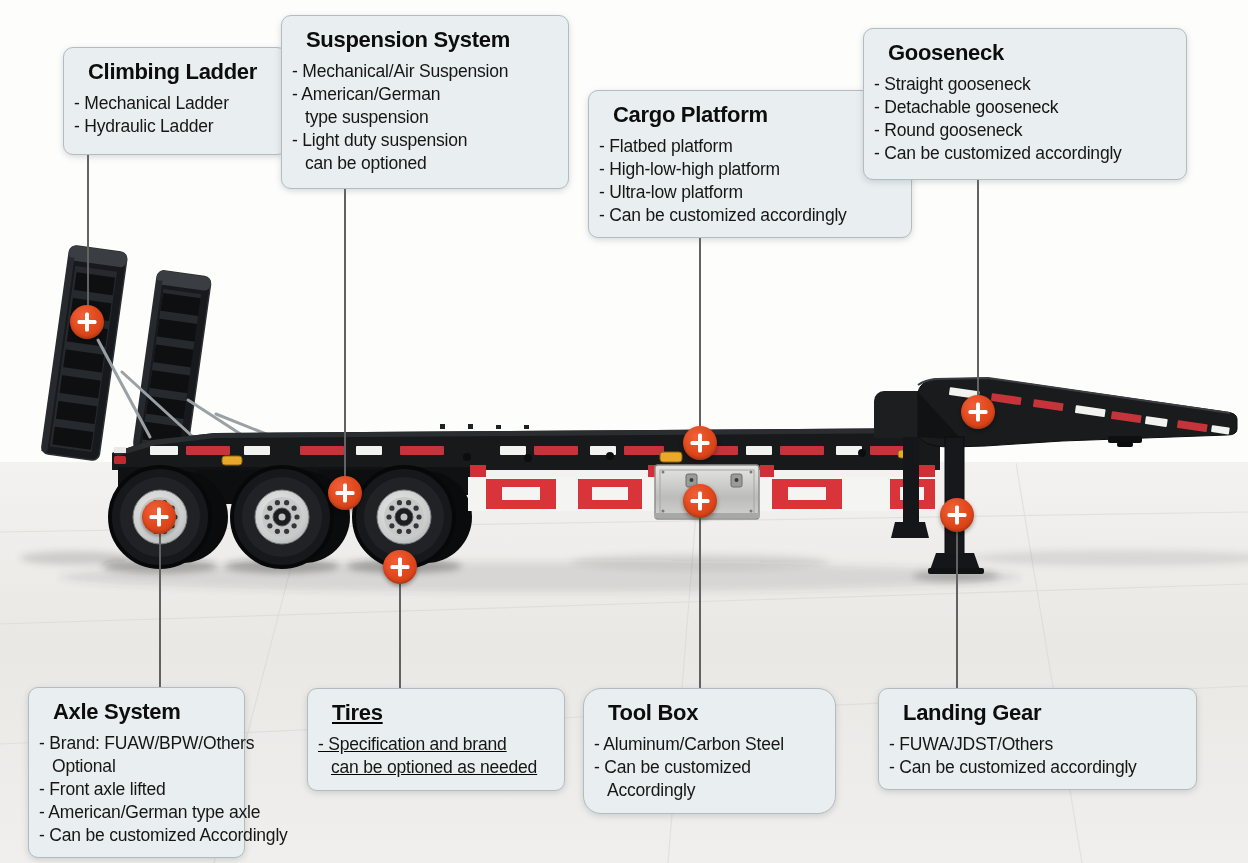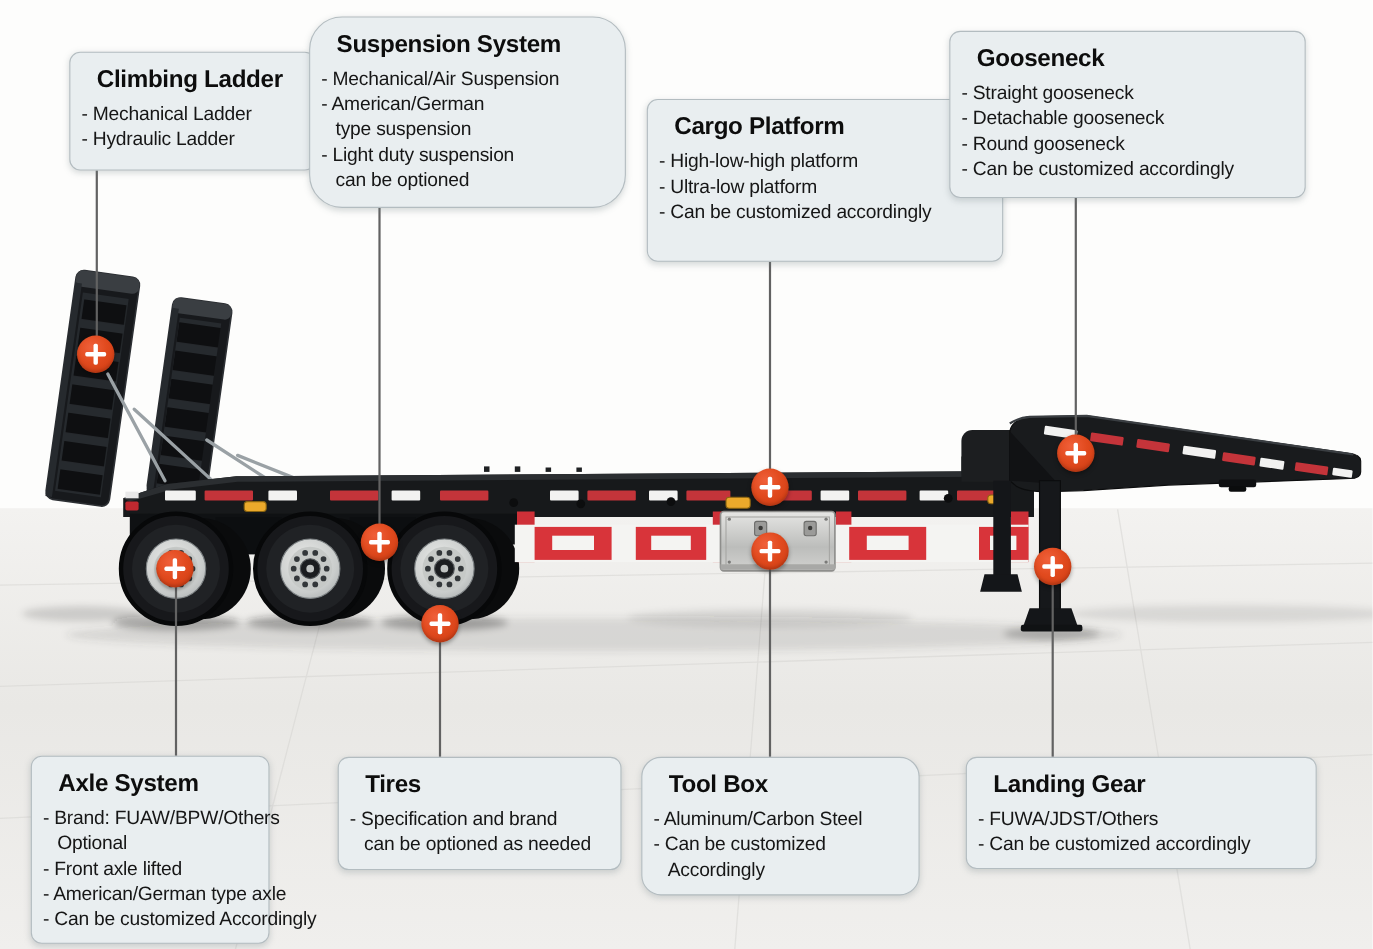--- a/index.html
+++ b/index.html
@@ -267,34 +267,35 @@
       </div>
       <div class="callout" style="left: 35px; top: 47px; width: 224px; min-height: 108px; margin-left: 28px;">
         <h3 class="callout-title">Climbing Ladder</h3>
         <div class="callout-item">- Mechanical Ladder</div>
         <div class="callout-item">- Hydraulic Ladder</div>
       </div>
       <div class="leader" style="left: 344px; top: 189px; height: 304px;"></div>
       <div class="marker" style="left: 328px; top: 476px;">
         <span class="plus"></span>
       </div>
-      <div class="callout" style="left: 281px; top: 15px; width: 288px; min-height: 174px; border-radius: 30px;">
+      <div class="callout" style="left: 281px; top: 15px; width: 288px; min-height: 174px;">
         <h3 class="callout-title">Suspension System</h3>
         <div class="callout-item">- Mechanical/Air Suspension</div>
         <div class="callout-item">- American/German
 type suspension</div>
         <div class="callout-item">- Light duty suspension
 can be optioned</div>
       </div>
       <div class="leader" style="left: 699px; top: 238px; height: 205px;"></div>
       <div class="marker" style="left: 683px; top: 426px;">
         <span class="plus"></span>
       </div>
       <div class="callout" style="left: 588px; top: 90px; width: 324px; min-height: 148px;">
         <h3 class="callout-title">Cargo Platform</h3>
+        <div class="callout-item">- Flatbed platform</div>
         <div class="callout-item">- High-low-high platform</div>
         <div class="callout-item">- Ultra-low platform</div>
         <div class="callout-item">- Can be customized accordingly</div>
       </div>
       <div class="leader" style="left: 977px; top: 180px; height: 232px;"></div>
       <div class="marker" style="left: 961px; top: 395px;">
         <span class="plus"></span>
       </div>
       <div class="callout" style="left: 863px; top: 28px; width: 324px; min-height: 152px;">
         <h3 class="callout-title">Gooseneck</h3>
@@ -312,21 +313,21 @@
         <div class="callout-item">- Brand: FUAW/BPW/Others
 Optional</div>
         <div class="callout-item">- Front axle lifted</div>
         <div class="callout-item">- American/German type axle</div>
         <div class="callout-item">- Can be customized Accordingly</div>
       </div>
       <div class="leader" style="left: 399px; top: 567px; height: 121px;"></div>
       <div class="marker" style="left: 383px; top: 550px;">
         <span class="plus"></span>
       </div>
-      <div class="callout" style="left: 307px; top: 688px; width: 258px; min-height: 103px;">
+      <div class="callout" style="left: 307px; top: 688px; width: 258px; min-height: 103px; text-decoration: underline;">
         <h3 class="callout-title">Tires</h3>
         <div class="callout-item">- Specification and brand
 can be optioned as needed</div>
       </div>
       <div class="leader" style="left: 699px; top: 501px; height: 187px;"></div>
       <div class="marker" style="left: 683px; top: 484px;">
         <span class="plus"></span>
       </div>
       <div class="callout" style="left: 583px; top: 688px; width: 253px; min-height: 126px; border-radius: 18px;">
         <h3 class="callout-title">Tool Box</h3>

